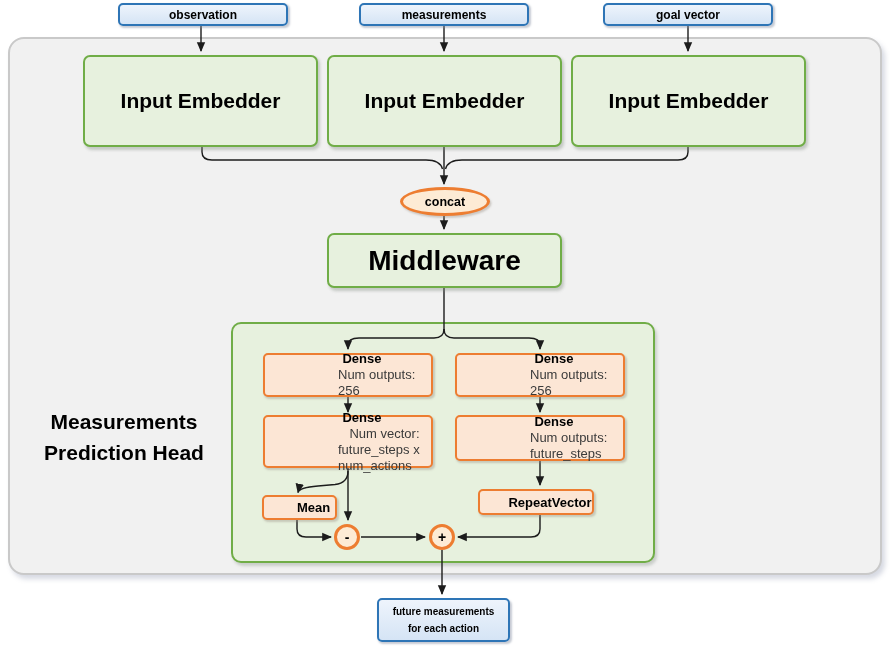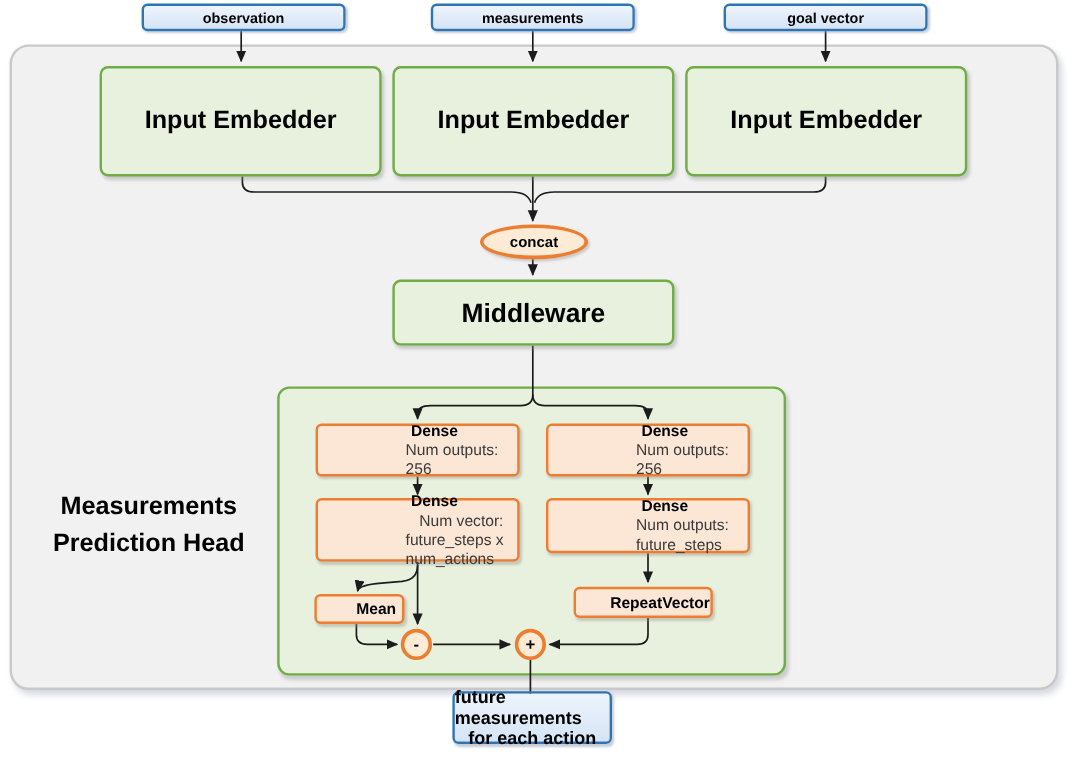--- a/index.html
+++ b/index.html
@@ -40,21 +40,21 @@
     display:flex;align-items:center;justify-content:center;
     font-size:12px;font-weight:bold;
     box-shadow:1.5px 1.5px 2px rgba(130,140,160,.45);
   }
   .gbox{
     background:var(--green-fill);border:2.5px solid var(--green-border);border-radius:7px;
     display:flex;align-items:center;justify-content:center;
     font-weight:bold;box-shadow:2px 2.5px 3px rgba(130,140,130,.40);
   }
   .embedder{left-width:0;width:235px;height:92px;font-size:21px;}
-  .middleware{width:235px;height:55px;font-size:22px;}
+  .middleware{width:235px;height:55px;font-size:28px;}
   .concat{
     left:400px;top:187px;width:90px;height:29px;border-radius:50%;
     background:var(--orange-fill-light);border:3px solid var(--orange-border);
     display:flex;align-items:center;justify-content:center;
     font-size:12.5px;font-weight:bold;box-shadow:1.5px 2px 2px rgba(150,140,130,.40);
   }
   .obox{
     background:var(--orange-fill);border:2.5px solid var(--orange-border);border-radius:5px;
     display:flex;flex-direction:column;align-items:center;justify-content:center;
     box-shadow:1.5px 2px 2px rgba(150,140,130,.40);
@@ -63,24 +63,24 @@
   .obox .dtitle{font-size:13px;font-weight:bold;line-height:16px;}
   .obox .dsub{font-size:13px;color:var(--subtext);line-height:16px;margin-left:45px;}
   .smalllabel{font-size:13px;font-weight:bold;}
   .op{
     width:26px;height:26px;border-radius:50%;
     background:var(--orange-fill-light);border:3px solid var(--orange-border);
     display:flex;align-items:center;justify-content:center;
     font-size:14px;font-weight:bold;line-height:1;
   }
   .outbox{
-    left:377px;top:576px;width:133px;height:44px;border:2.5px solid var(--blue-border);border-radius:5px;
+    left:377px;top:598px;width:133px;height:44px;border:2.5px solid var(--blue-border);border-radius:5px;
     background:linear-gradient(180deg,var(--blue-fill-top) 0%,var(--blue-fill-bottom) 100%);
     display:flex;flex-direction:column;align-items:center;justify-content:center;
-    font-size:15px;font-weight:bold;line-height:17px;
+    font-size:10px;font-weight:bold;line-height:17px;
     box-shadow:1.5px 2px 2px rgba(130,140,160,.45);
   }
 </style>
 </head>
 <body>
 
 <div id="canvas">
 
   <div class="abs panel"></div>
 

